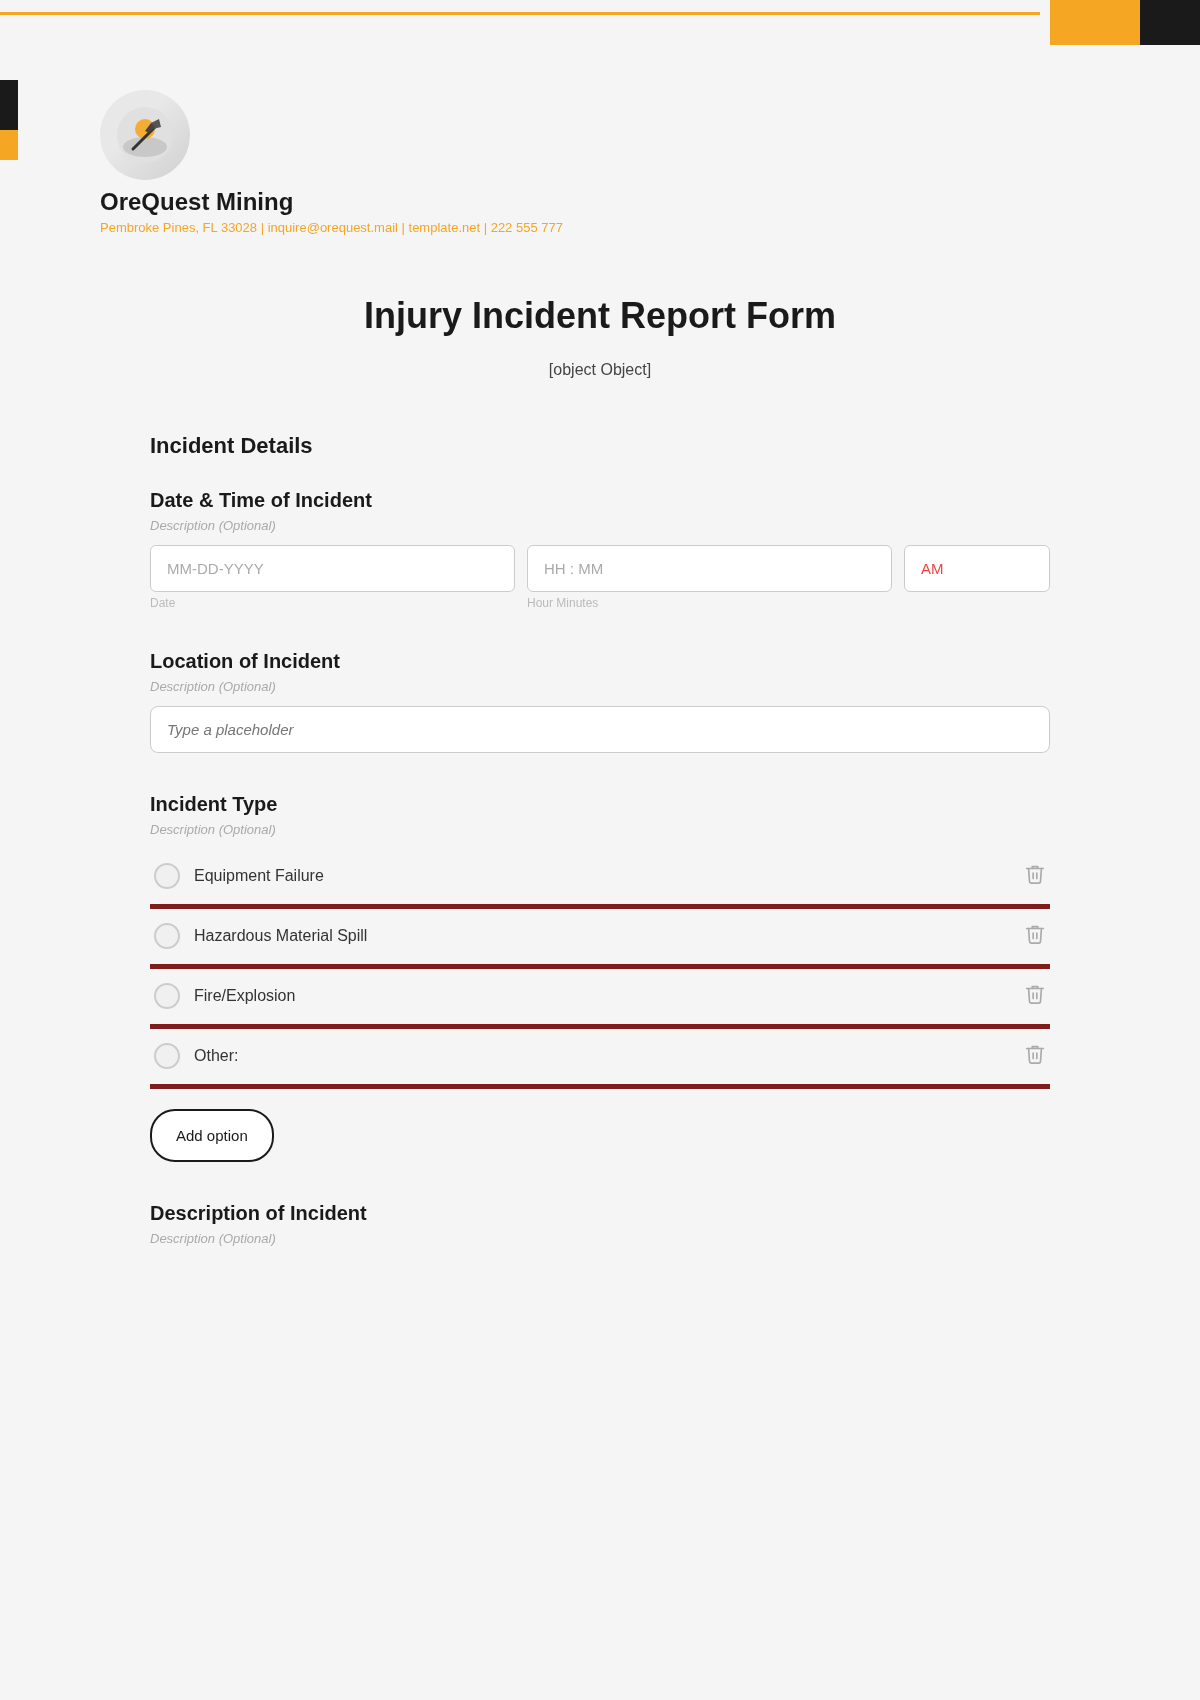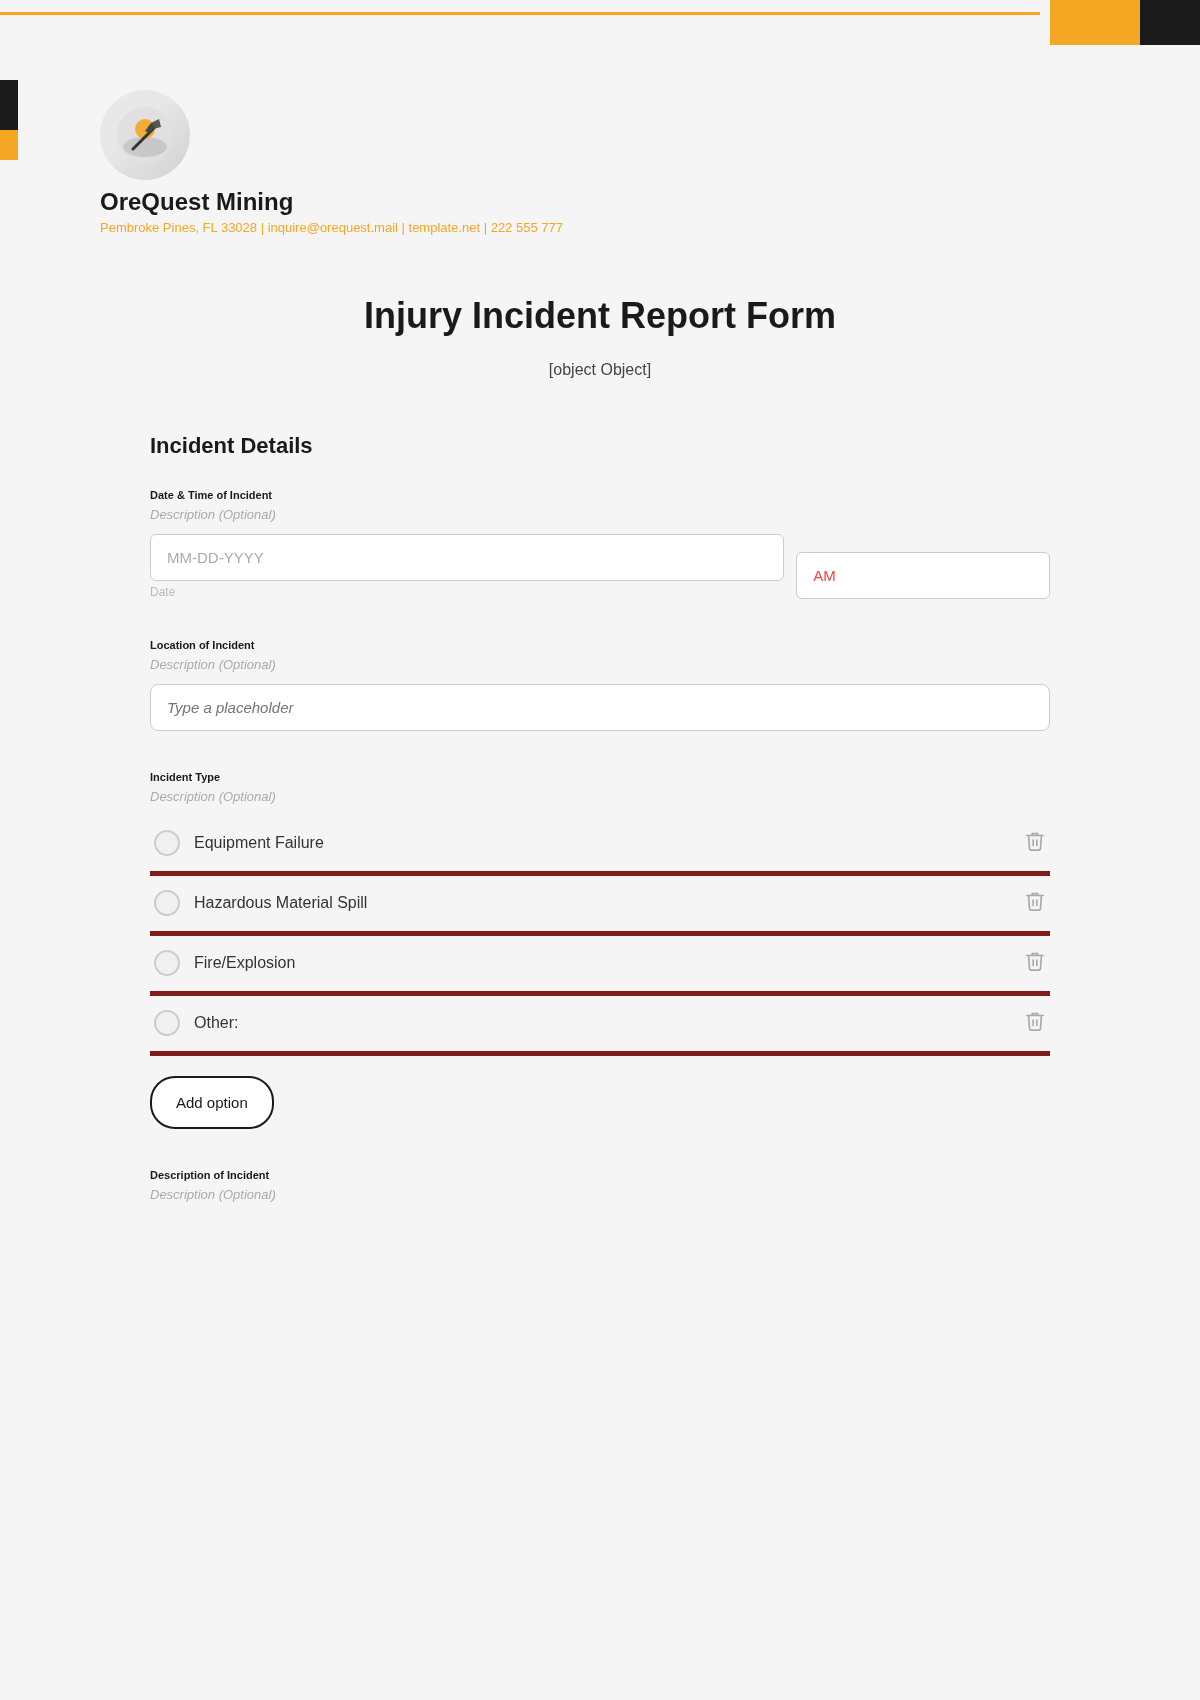--- a/index.html
+++ b/index.html
@@ -109,38 +109,38 @@
       font-weight: bold;
       color: #1a1a1a;
       margin-bottom: 30px;
     }
 
     .field-group {
       margin-bottom: 40px;
     }
 
     .field-label {
-      font-size: 11px;
+      font-size: 20px;
       font-weight: bold;
       color: #1a1a1a;
       margin-bottom: 6px;
     }
 
     .field-description {
       font-size: 13px;
       color: #aaa;
       font-style: italic;
       margin-bottom: 12px;
     }
 
     
     .datetime-row {
       display: flex;
       gap: 12px;
-      align-items: flex-end;
+      align-items: flex-start;
     }
 
     .date-input-wrap {
       flex: 2;
     }
 
     .time-input-wrap {
       flex: 2;
     }
 
@@ -315,20 +315,24 @@
 
     <h2 class="section-title">Incident Details</h2>
 
     <div class="field-group">
       <div class="field-label">Date &amp; Time of Incident</div>
       <div class="field-description">Description (Optional)</div>
       <div class="datetime-row">
         <div class="date-input-wrap">
           <input class="form-input" type="text" placeholder="MM-DD-YYYY" style="">
           <div class="input-sublabel">Date</div>
+        </div>
+        <div class="time-input-wrap">
+          <input class="form-input" type="text" placeholder="HH : MM" style="">
+          <div class="input-sublabel">Hour Minutes</div>
         </div>
         <div class="ampm-input-wrap">
           <input class="form-input" type="text" value="AM" style="color: #ef4444;">
           
         </div>
       </div>
     </div>
 
     <div class="field-group">
       <div class="field-label">Location of Incident</div>

